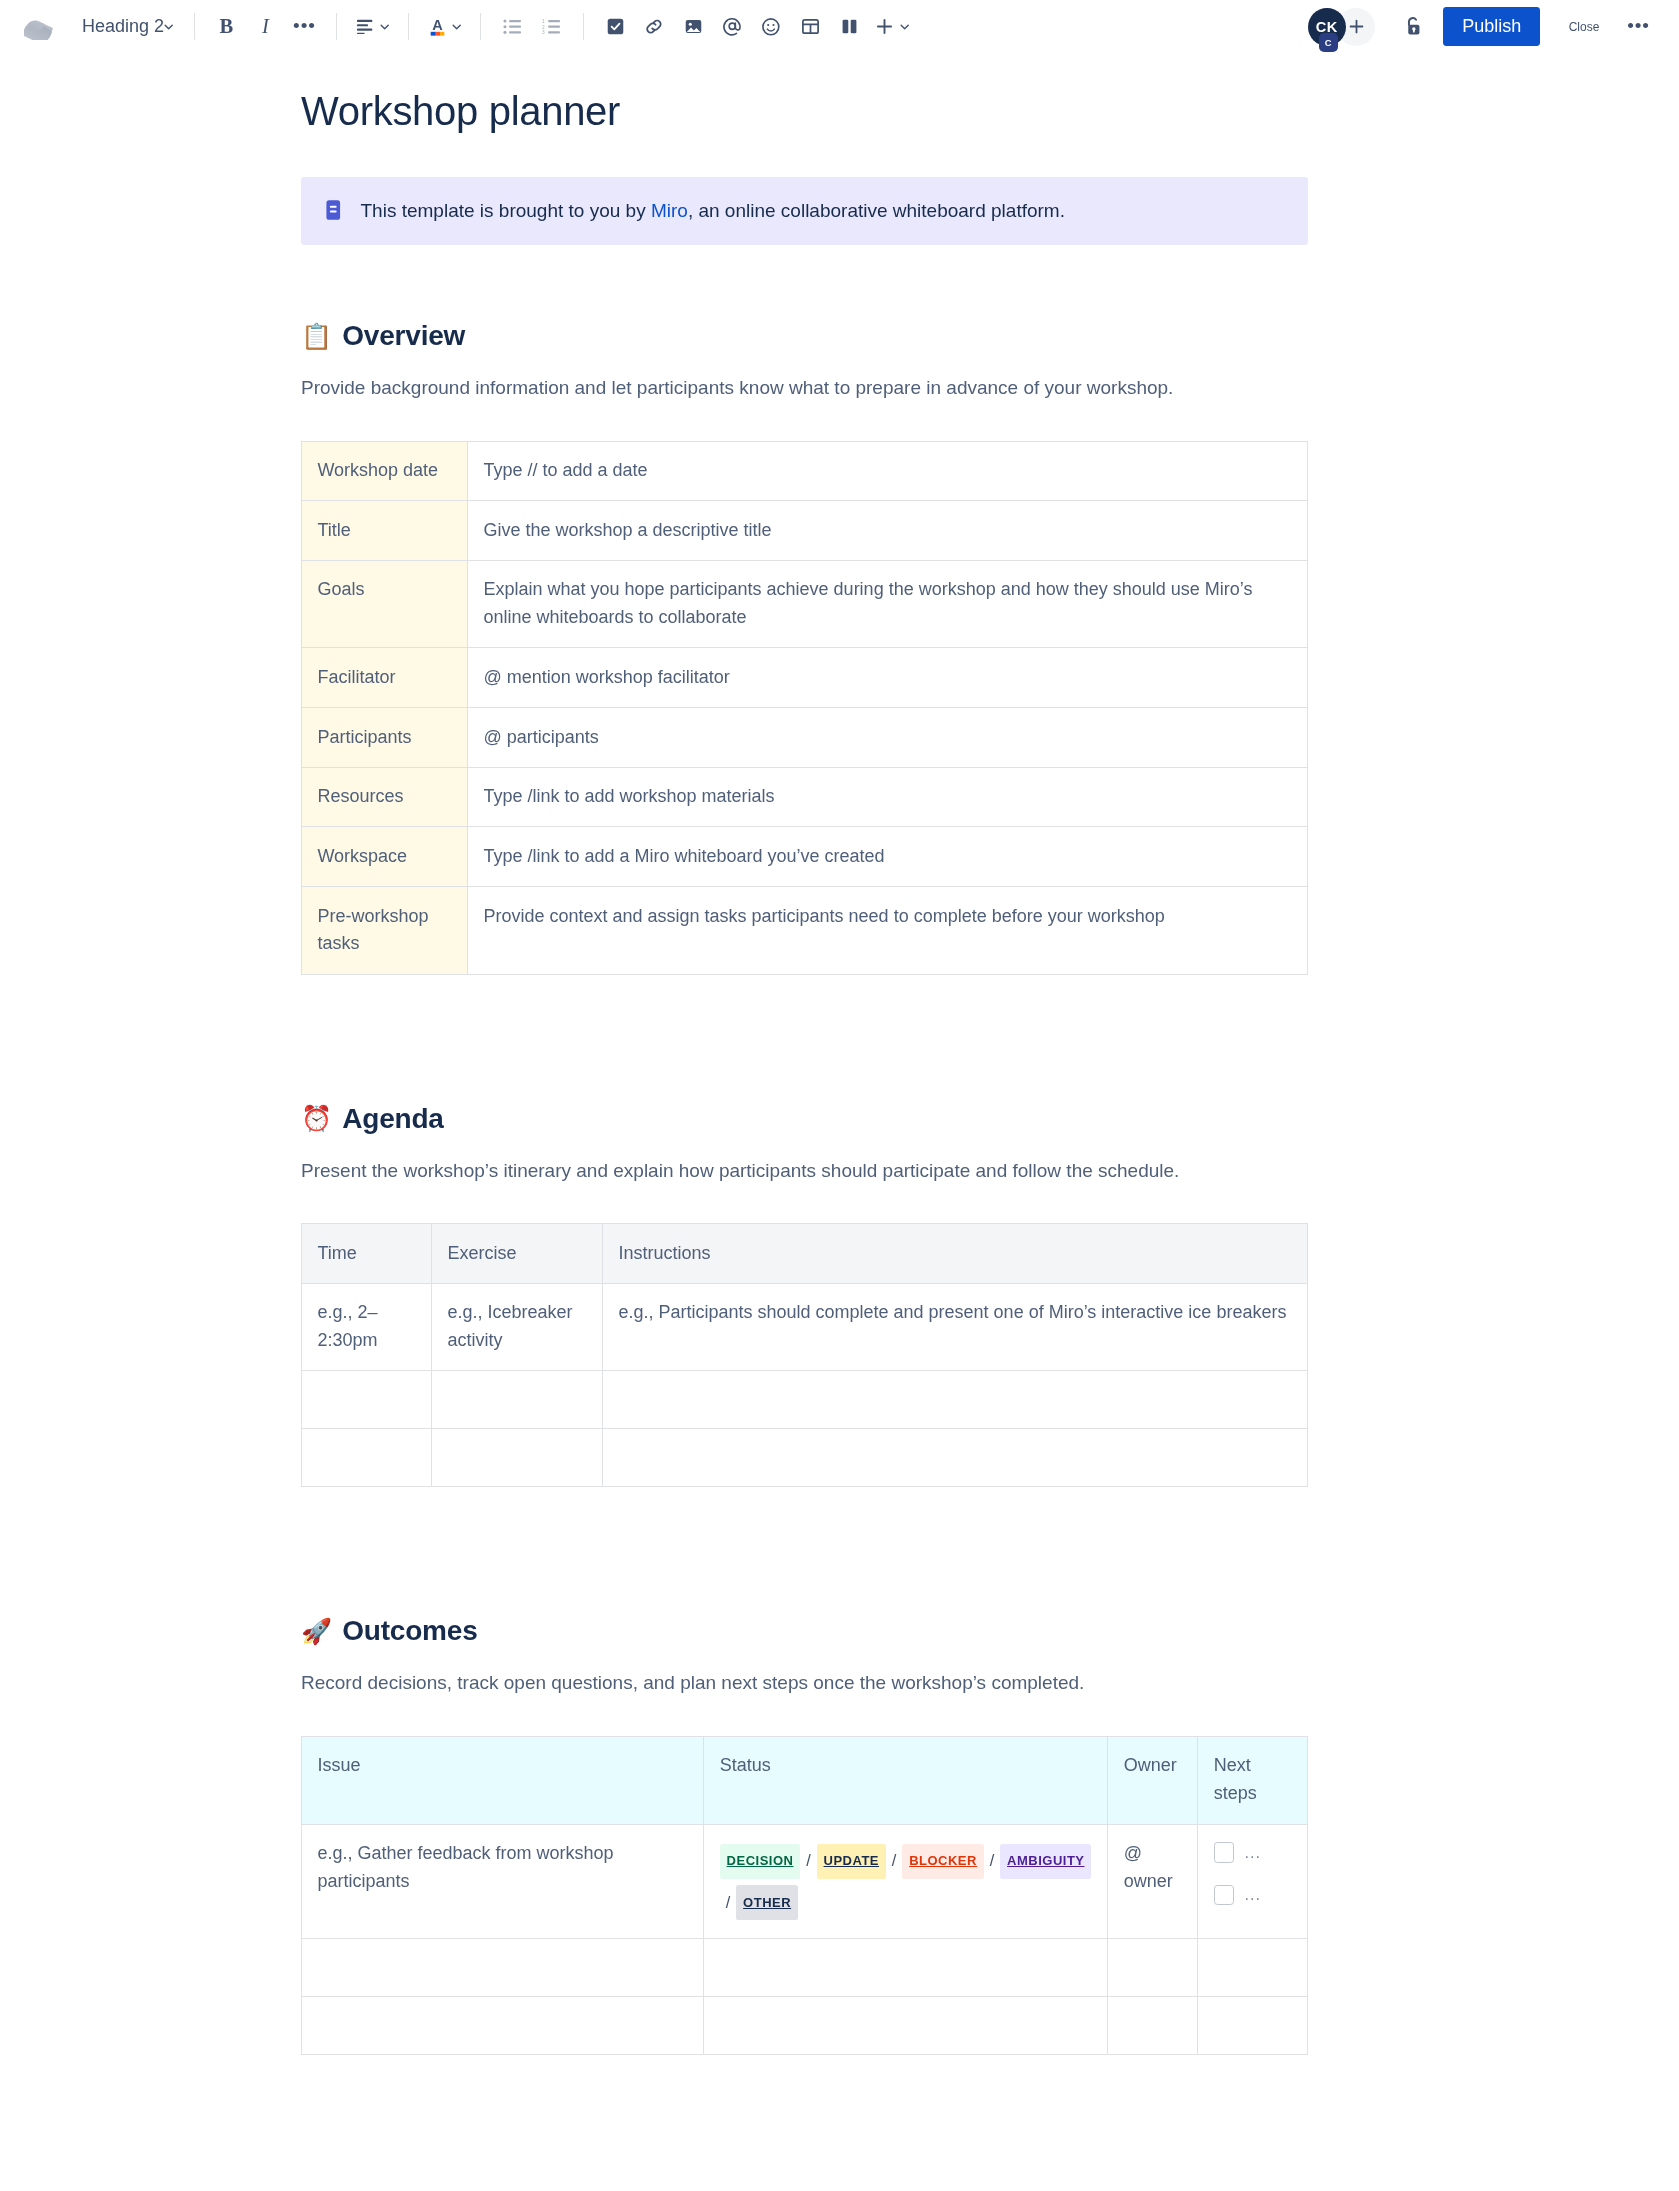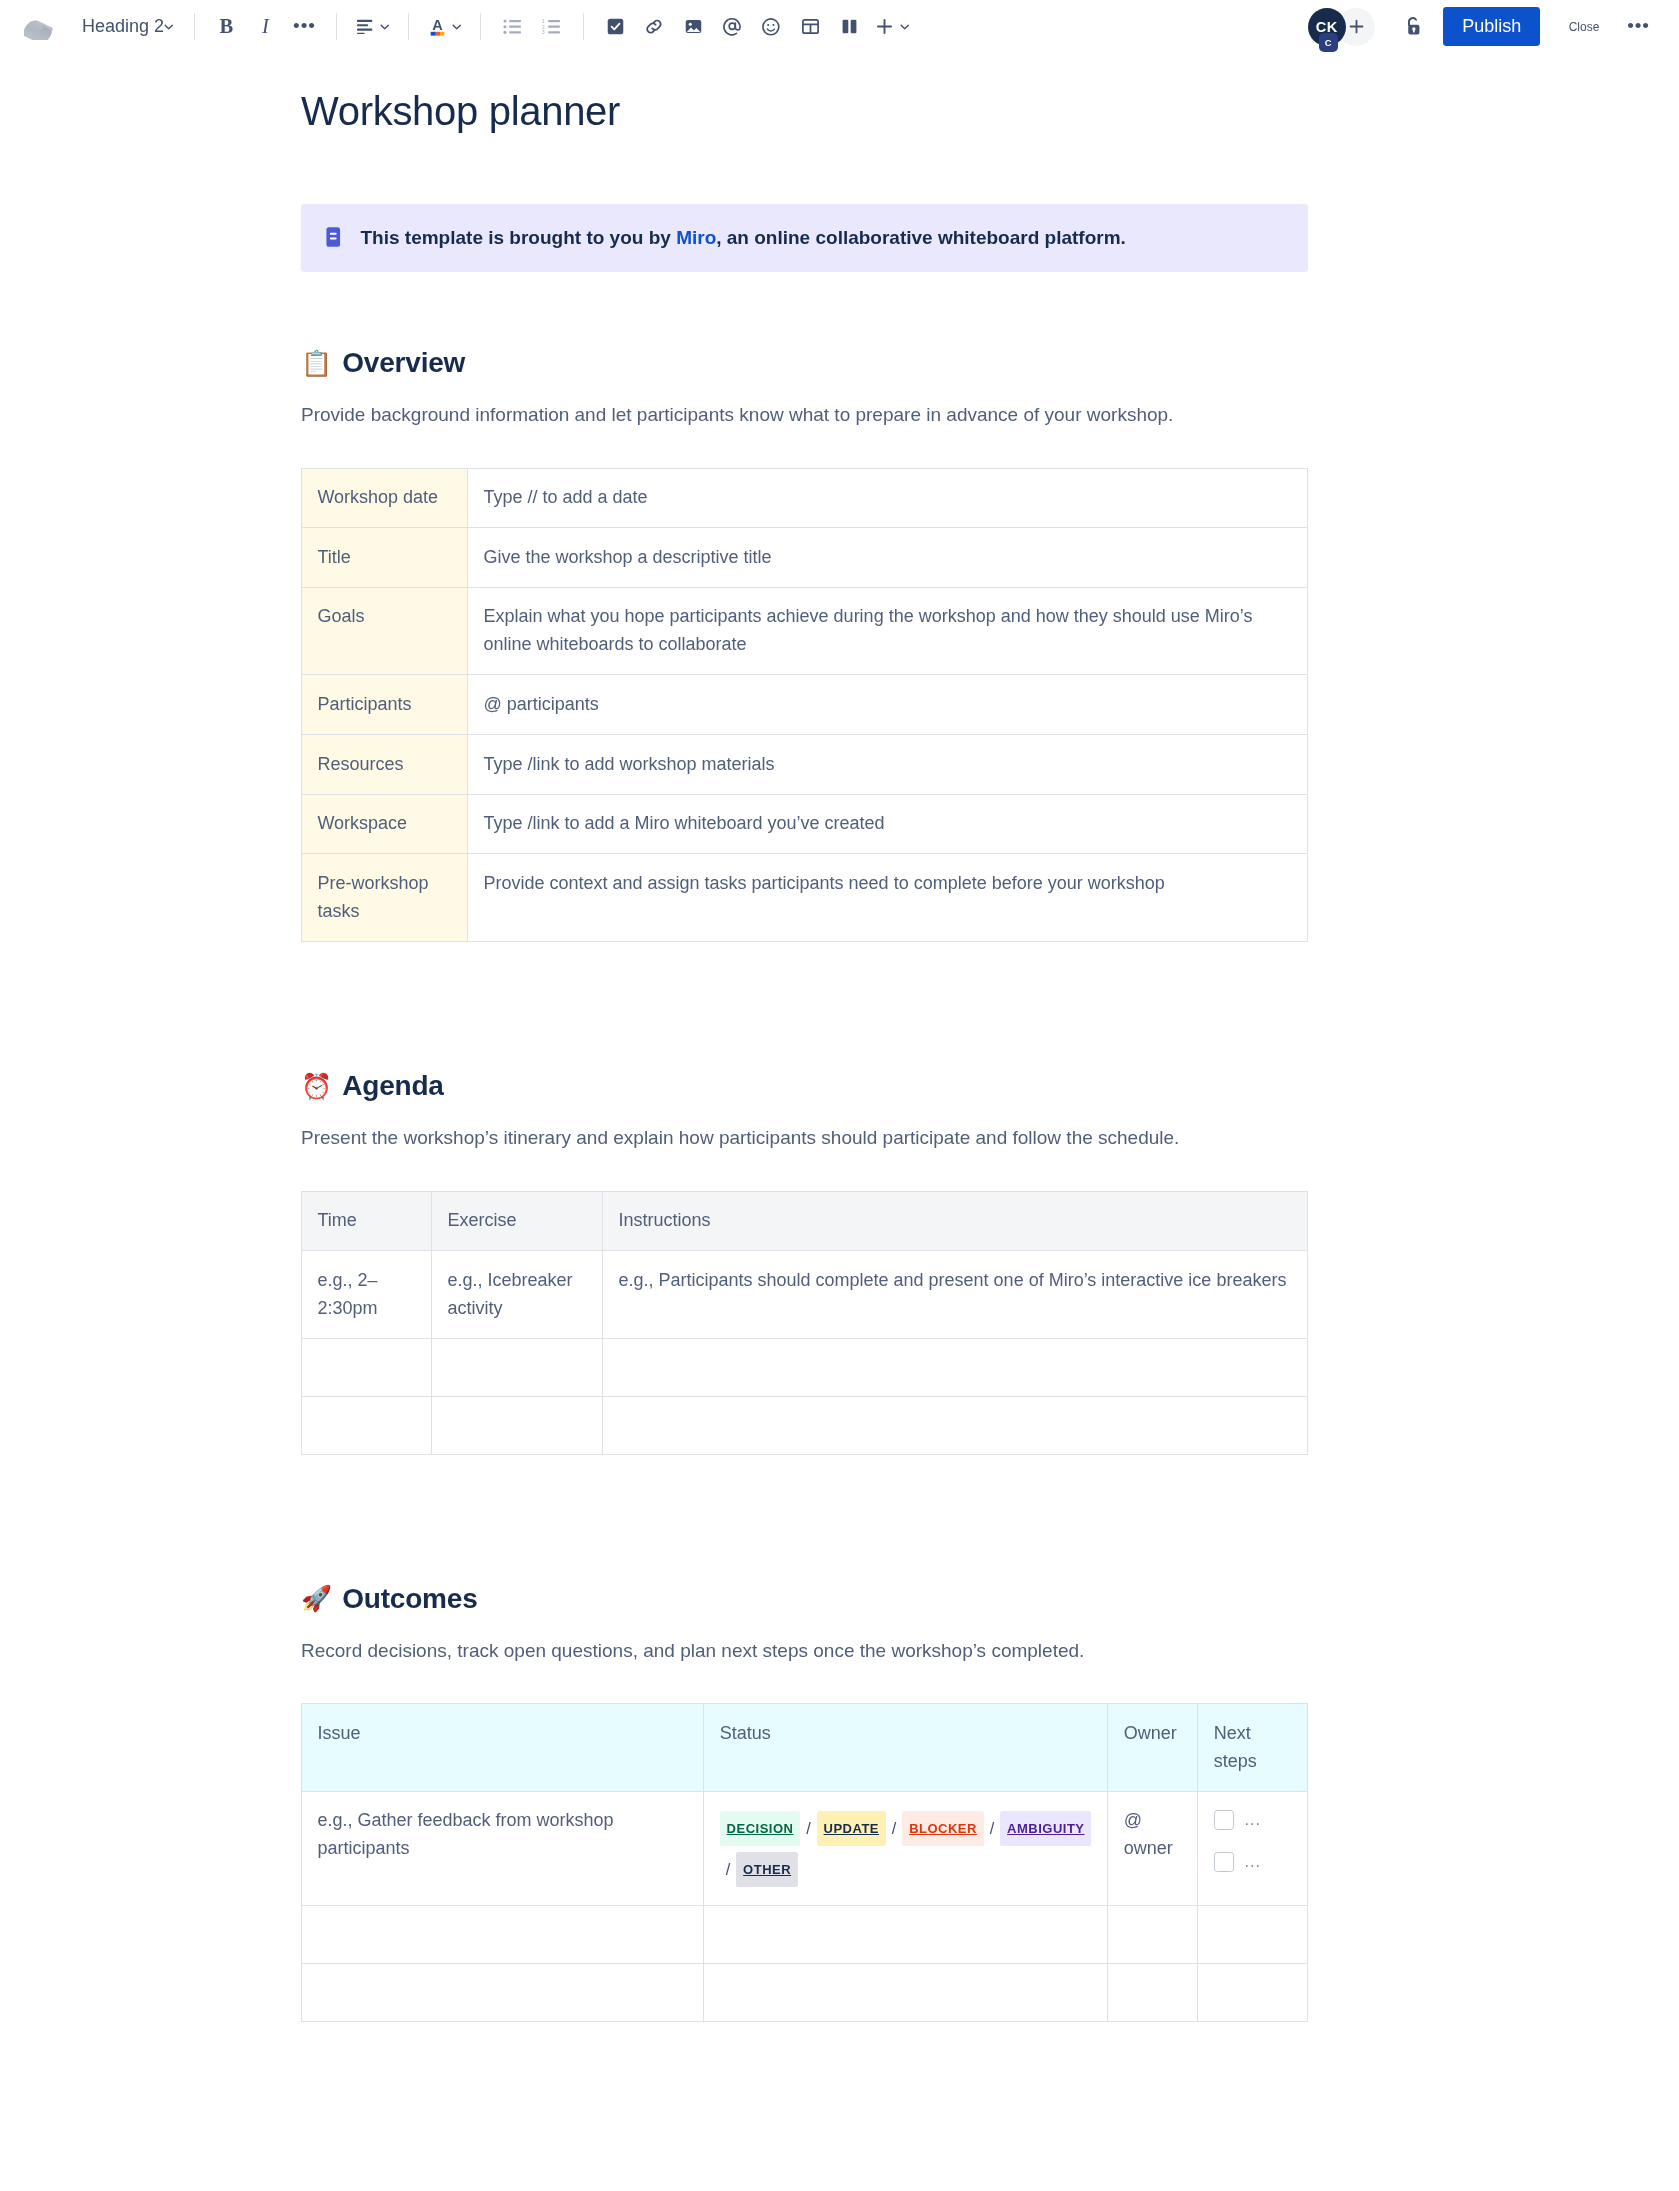--- a/index.html
+++ b/index.html
@@ -129,26 +129,25 @@
     font-weight: normal;
     color: #172B4D;
     margin: 36px 0 0 0;
     letter-spacing: -0.3px;
   }
 
   
   .banner {
     background: #E9E8FD;
     border-radius: 3.4px;
-    margin-top: 70px;
+    margin-top: 43px;
     padding: 19.7px 22px;
     display: flex;
     align-items: flex-start;
     gap: 17px;
-    font-weight: bold;
   }
   .banner-icon { flex: 0 0 auto; margin-top: 1.7px; }
   .banner-text {
     font-size: 19px;
     line-height: 1.45;
     color: #172B4D;
   }
   .banner-text a { color: #0C52CC; text-decoration: none; cursor: pointer; }
 
   
@@ -469,20 +468,24 @@
             <td class="th-label">Workshop date</td>
             <td>Type // to add a date</td>
           </tr>
           <tr>
             <td class="th-label">Title</td>
             <td>Give the workshop a descriptive title</td>
           </tr>
           <tr>
             <td class="th-label">Goals</td>
             <td>Explain what you hope participants achieve during the workshop and how they should use Miro’s online whiteboards to collaborate</td>
+          </tr>
+          <tr>
+            <td class="th-label">Facilitator</td>
+            <td>@ mention workshop facilitator</td>
           </tr>
           <tr>
             <td class="th-label">Participants</td>
             <td>@ participants</td>
           </tr>
           <tr>
             <td class="th-label">Resources</td>
             <td>Type /link to add workshop materials</td>
           </tr>
           <tr>

